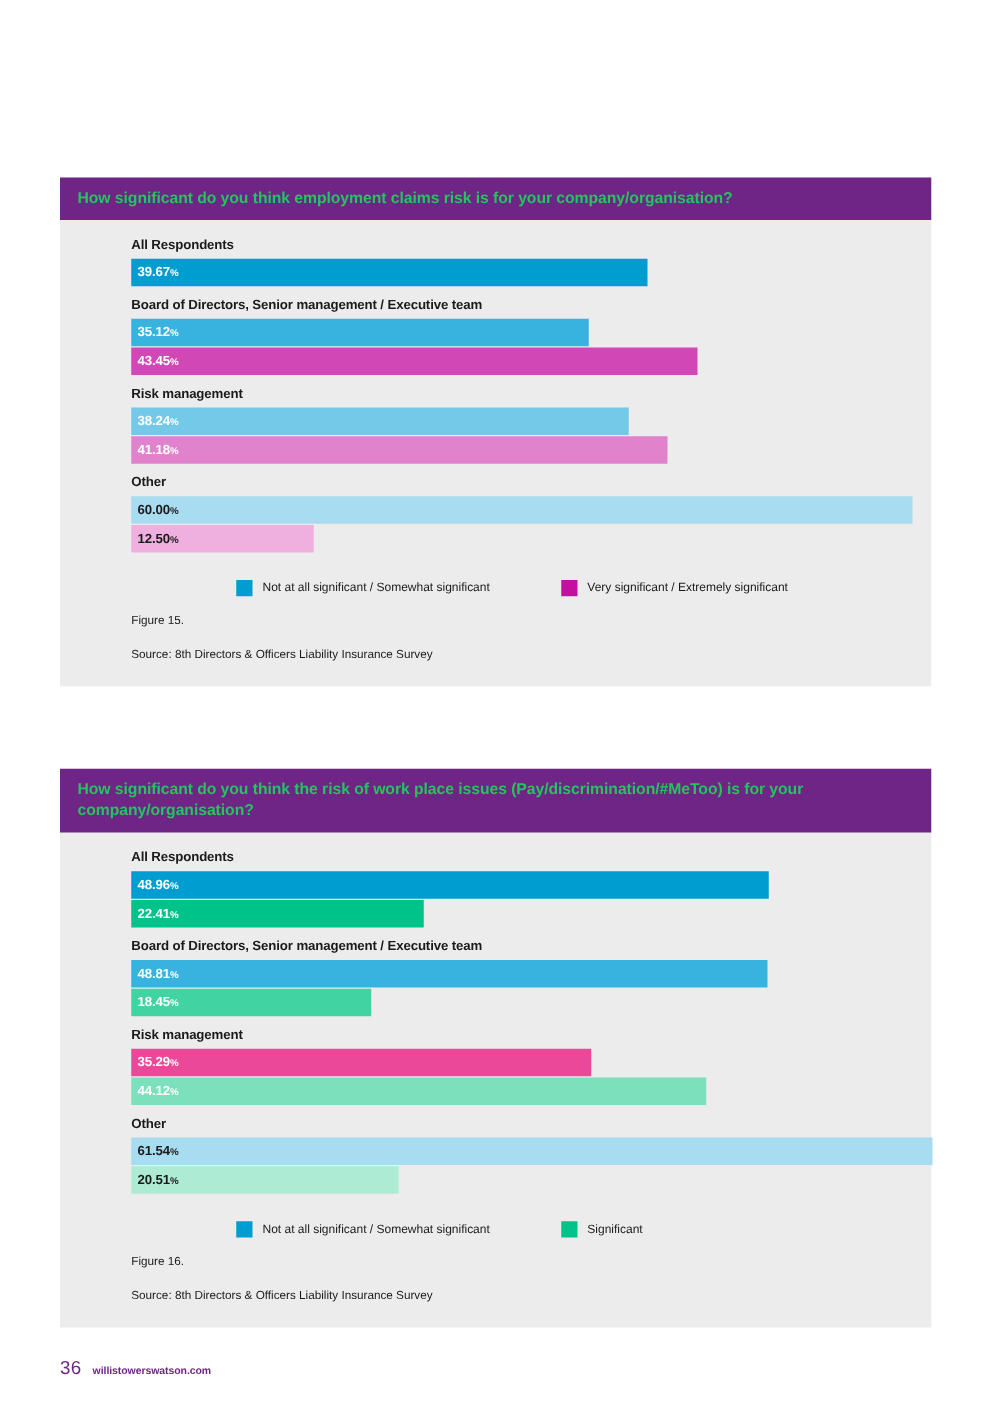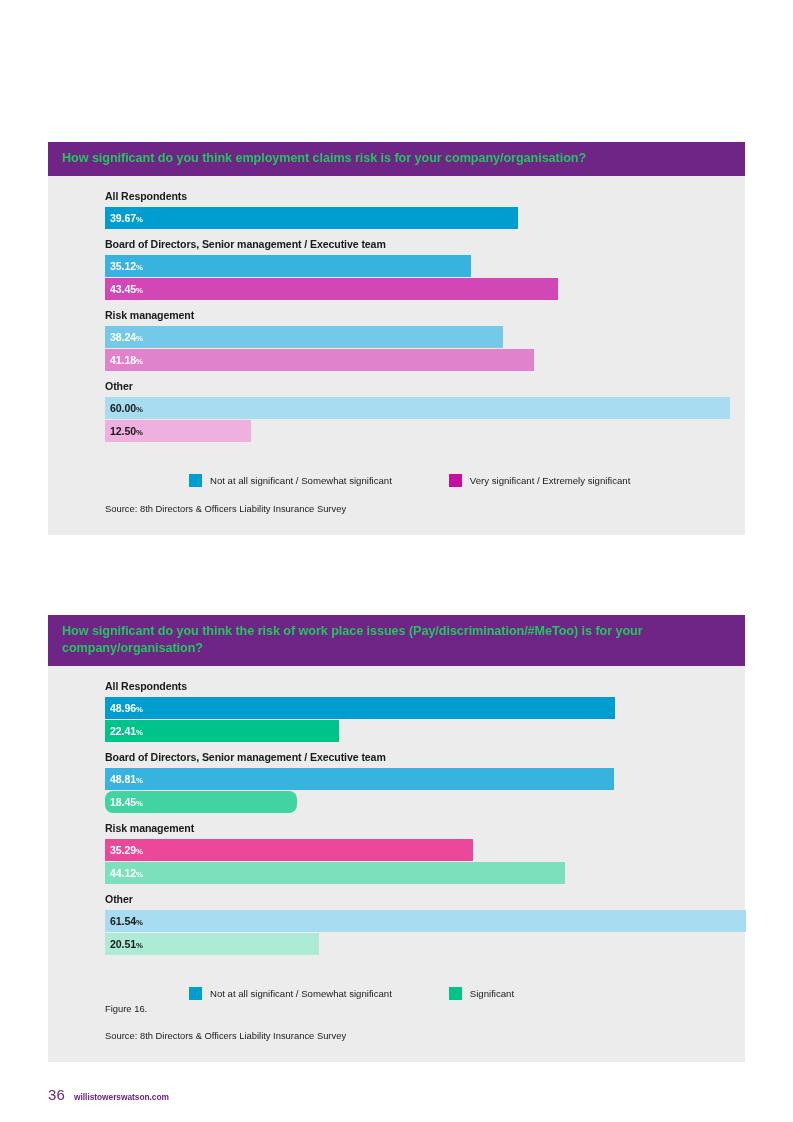--- a/index.html
+++ b/index.html
@@ -81,21 +81,21 @@
     font-size: 7.8px;
     font-weight: bold;
   }
 
   .txt-light .bar-value { color: #ffffff; }
   .txt-dark  .bar-value { color: #1a1a1a; }
 
   
   .legend {
     display: flex;
-    align-items: flex-end;
+    align-items: flex-start;
     padding: 13px 0 0 101px;
     height: 36px;
   }
   .legend-item {
     display: flex;
     align-items: center;
   }
   .legend-item.second { margin-left: 57px; }
   .legend-swatch {
     width: 13px;
@@ -203,20 +203,21 @@
         <div class="legend-item">
           <span class="legend-swatch" style="background:#009DD0"></span>
           <span class="legend-label">Not at all significant / Somewhat significant</span>
         </div>
         <div class="legend-item second">
           <span class="legend-swatch" style="background:#C4109E"></span>
           <span class="legend-label">Very significant / Extremely significant</span>
         </div>
       </div>
 
+      <div class="caption figure">Figure 15.</div>
       <div class="caption source">Source: 8th Directors &amp; Officers Liability Insurance Survey</div>
     </div>
   </section>
 
   <section class="card" id="card-2">
     <div class="card-header">How significant do you think the risk of work place issues (Pay/discrimination/#MeToo) is for your company/organisation?</div>
 
     <div class="card-body">
       <div class="bars" id="bars-1">
           <div class="group">
@@ -233,21 +234,21 @@
             </div>
           </div>
           <div class="group">
             <div class="group-label">Board of Directors, Senior management / Executive team</div>
             <div class="bar-row txt-light">
               <div class="bar" style="background: rgb(56, 179, 223); width: 508.6px;">
                 <span class="bar-value">48.81<span class="pct">%</span></span>
               </div>
             </div>
             <div class="bar-row txt-light">
-              <div class="bar" style="background: rgb(65, 211, 162); width: 192.249px; border-radius: 8px;">
+              <div class="bar" style="background: rgb(65, 211, 162); width: 192.249px;">
                 <span class="bar-value">18.45<span class="pct">%</span></span>
               </div>
             </div>
           </div>
           <div class="group">
             <div class="group-label">Risk management</div>
             <div class="bar-row txt-light">
               <div class="bar" style="background: #ec4899; width: 367.722px;">
                 <span class="bar-value">35.29<span class="pct">%</span></span>
               </div>

